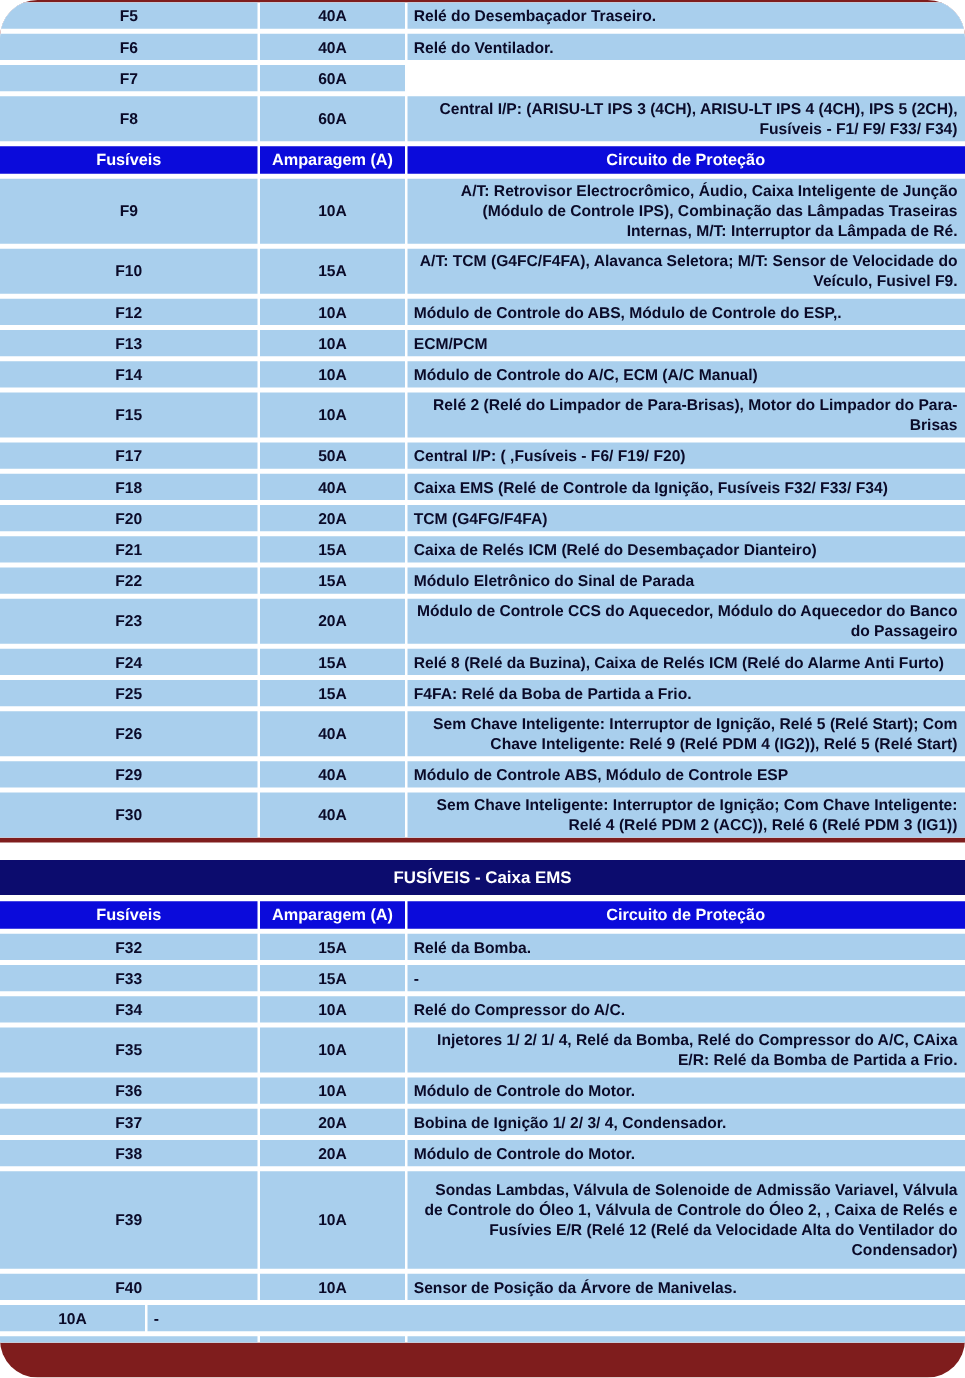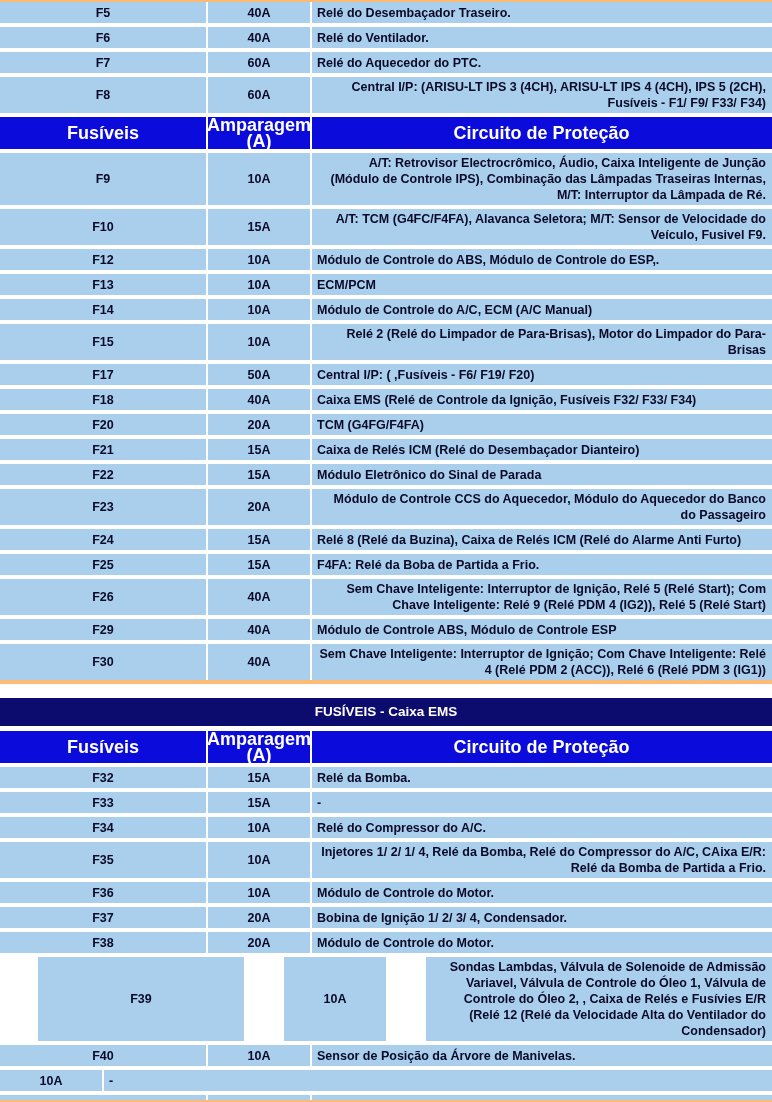--- a/index.html
+++ b/index.html
@@ -1,37 +1,37 @@
 <!DOCTYPE html>
 <html><head>
 <meta charset="utf-8">
 <style>
   html,body{margin:0;padding:0;background:#fff;}
   .page{
-    width:772px;height:1102px;overflow:hidden;background:#fdba74;
+    width:772px;height:1102px;overflow:hidden;background:#7f1d1d;
     font-family:"Liberation Sans",sans-serif;font-weight:bold;
     color:#0a0a28;font-size:12.5px;line-height:16px;
-    box-sizing:border-box;padding-top:2px;
+    box-sizing:border-box;padding-top:2px;border-radius:30px;
   }
   .ftable{background:#fff;}
   .row{display:flex;gap:2px;margin-bottom:4px;background:#fff;}
   .cell{
     background:#a9cfed;display:flex;align-items:center;
     box-sizing:border-box;min-height:21px;
   }
   .c1{width:206px;justify-content:center;text-align:center;}
-  .c2{width:102px;justify-content:center;text-align:center;}
+  .c2{width:116px;justify-content:center;text-align:center;}
   .c3{flex:1;justify-content:flex-start;text-align:right;padding:2px 6px 2px 5px;}
-  .header-row .cell{background:#0b0bdb;color:#fff;min-height:22px;font-size:18px;}
+  .header-row .cell{background:#0b0bdb;color:#fff;min-height:22px;font-size:13px;}
   .title-row{margin-bottom:5px;}
   .title-row .cell{
     background:#0c0c6e;color:#fff;width:100%;justify-content:center;
     text-align:center;min-height:28px;font-size:13.5px;
   }
-  .tall .cell{min-height:78px;margin-left:38px;}
+  .tall .cell{min-height:78px;}
   .table-gap{height:14px;background:#fff;}
   .partial{margin-bottom:0;}
   .partial .cell{min-height:5px;height:5px;overflow:hidden;}
 </style>
 </head>
 <body>
 
 <div class="page">
 
   <div class="ftable">
@@ -42,21 +42,20 @@
         <div class="cell c3">Relé do Desembaçador Traseiro.</div>
       </div>
     <div class="row">
         <div class="cell c1">F6</div>
         <div class="cell c2">40A</div>
         <div class="cell c3">Relé do Ventilador.</div>
       </div>
     <div class="row">
         <div class="cell c1">F7</div>
         <div class="cell c2">60A</div>
-        <div class="cell c3">Relé do Aquecedor do PTC.</div>
       </div>
     <div class="row">
         <div class="cell c1">F8</div>
         <div class="cell c2">60A</div>
         <div class="cell c3">Central I/P: (ARISU-LT IPS 3 (4CH), ARISU-LT IPS 4 (4CH), IPS 5 (2CH), Fusíveis - F1/ F9/ F33/ F34)</div>
       </div>
 
     <div class="row header-row">
         <div class="cell c1">Fusíveis</div>
         <div class="cell c2">Amparagem (A)</div>

